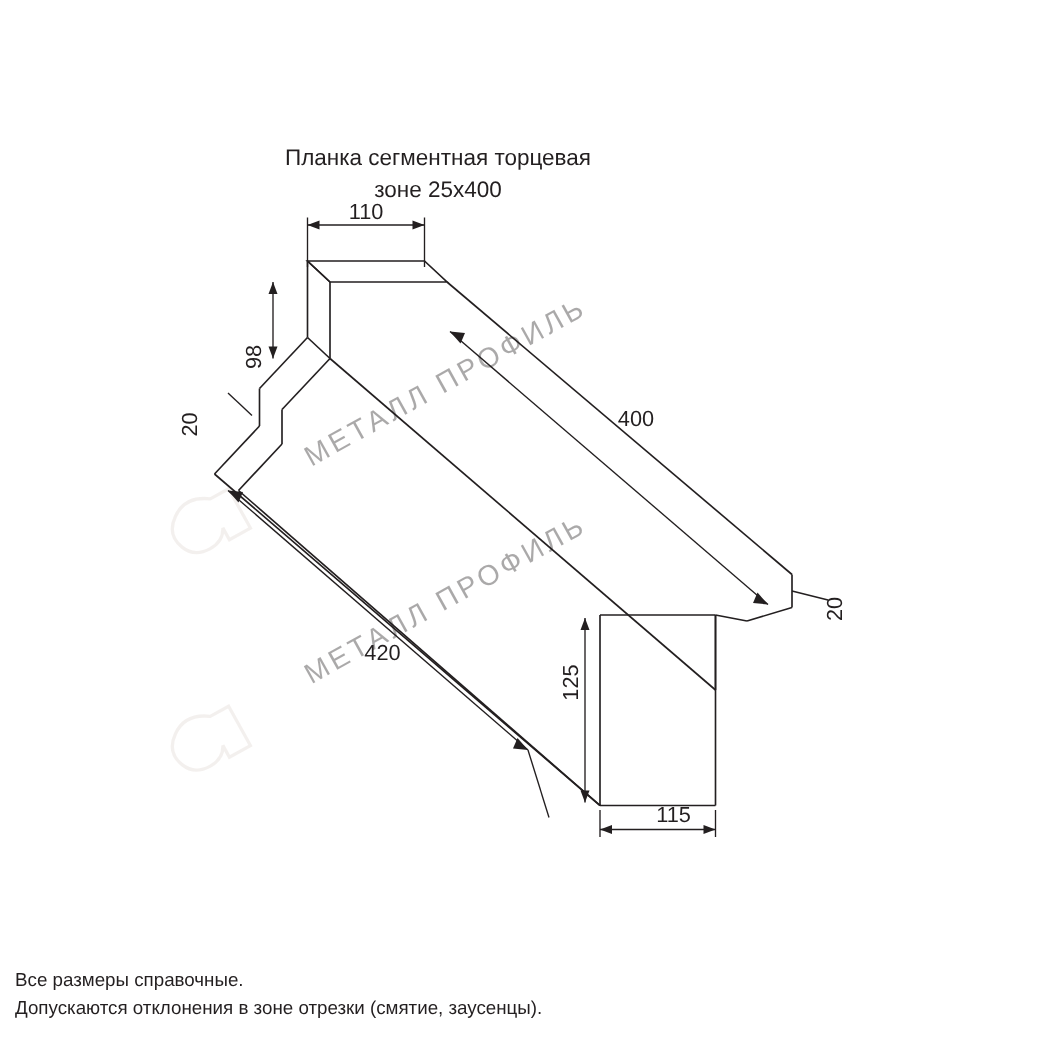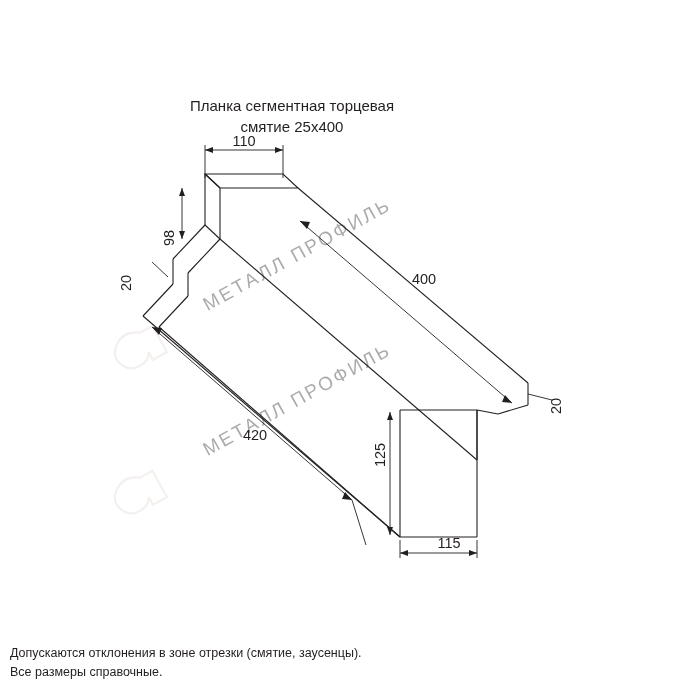--- a/index.html
+++ b/index.html
@@ -65,21 +65,21 @@
   }
 </style>
 </head>
 <body>
 
 <div class="page">
 
 
   <div class="subtitle">
     <div>Планка сегментная торцевая</div>
-    <div>смятие 25x400</div>
+    <div>зоне 25x400</div>
   </div>
 
   <svg class="drawing" viewBox="0 0 700 700">
 
     <g opacity="0.38">
       <g transform="translate(300,260) rotate(-29)">
         <text x="0" y="0" text-anchor="middle" font-size="19" letter-spacing="2.5" fill="#e2d9d4">МЕТАЛЛ ПРОФИЛЬ</text>
         <path d="M-175 -14 q-14 -10 -26 -1 q-11 8 -6 20 q4 10 16 10 q10 0 14 -8 l0 9 l16 0 l0 -30 z" fill="none" stroke="#e2d9d4" stroke-width="2.2"></path>
       </g>
       <g transform="translate(300,405) rotate(-29)">
@@ -172,17 +172,17 @@
       <text x="255" y="440" text-anchor="middle" font-size="14.5">420</text>
 
       <text x="385" y="455" text-anchor="middle" font-size="14.5" transform="rotate(-90 385 455)">125</text>
 
       <text x="449" y="548" text-anchor="middle" font-size="14.5">115</text>
     </g>
 
   </svg>
 
   <div class="footnotes">
+    <div>Все размеры справочные.</div>
     <div>Допускаются отклонения в зоне отрезки (смятие, заусенцы).</div>
-    <div>Все размеры справочные.</div>
   </div>
 
 </div>
 
 </body></html>

